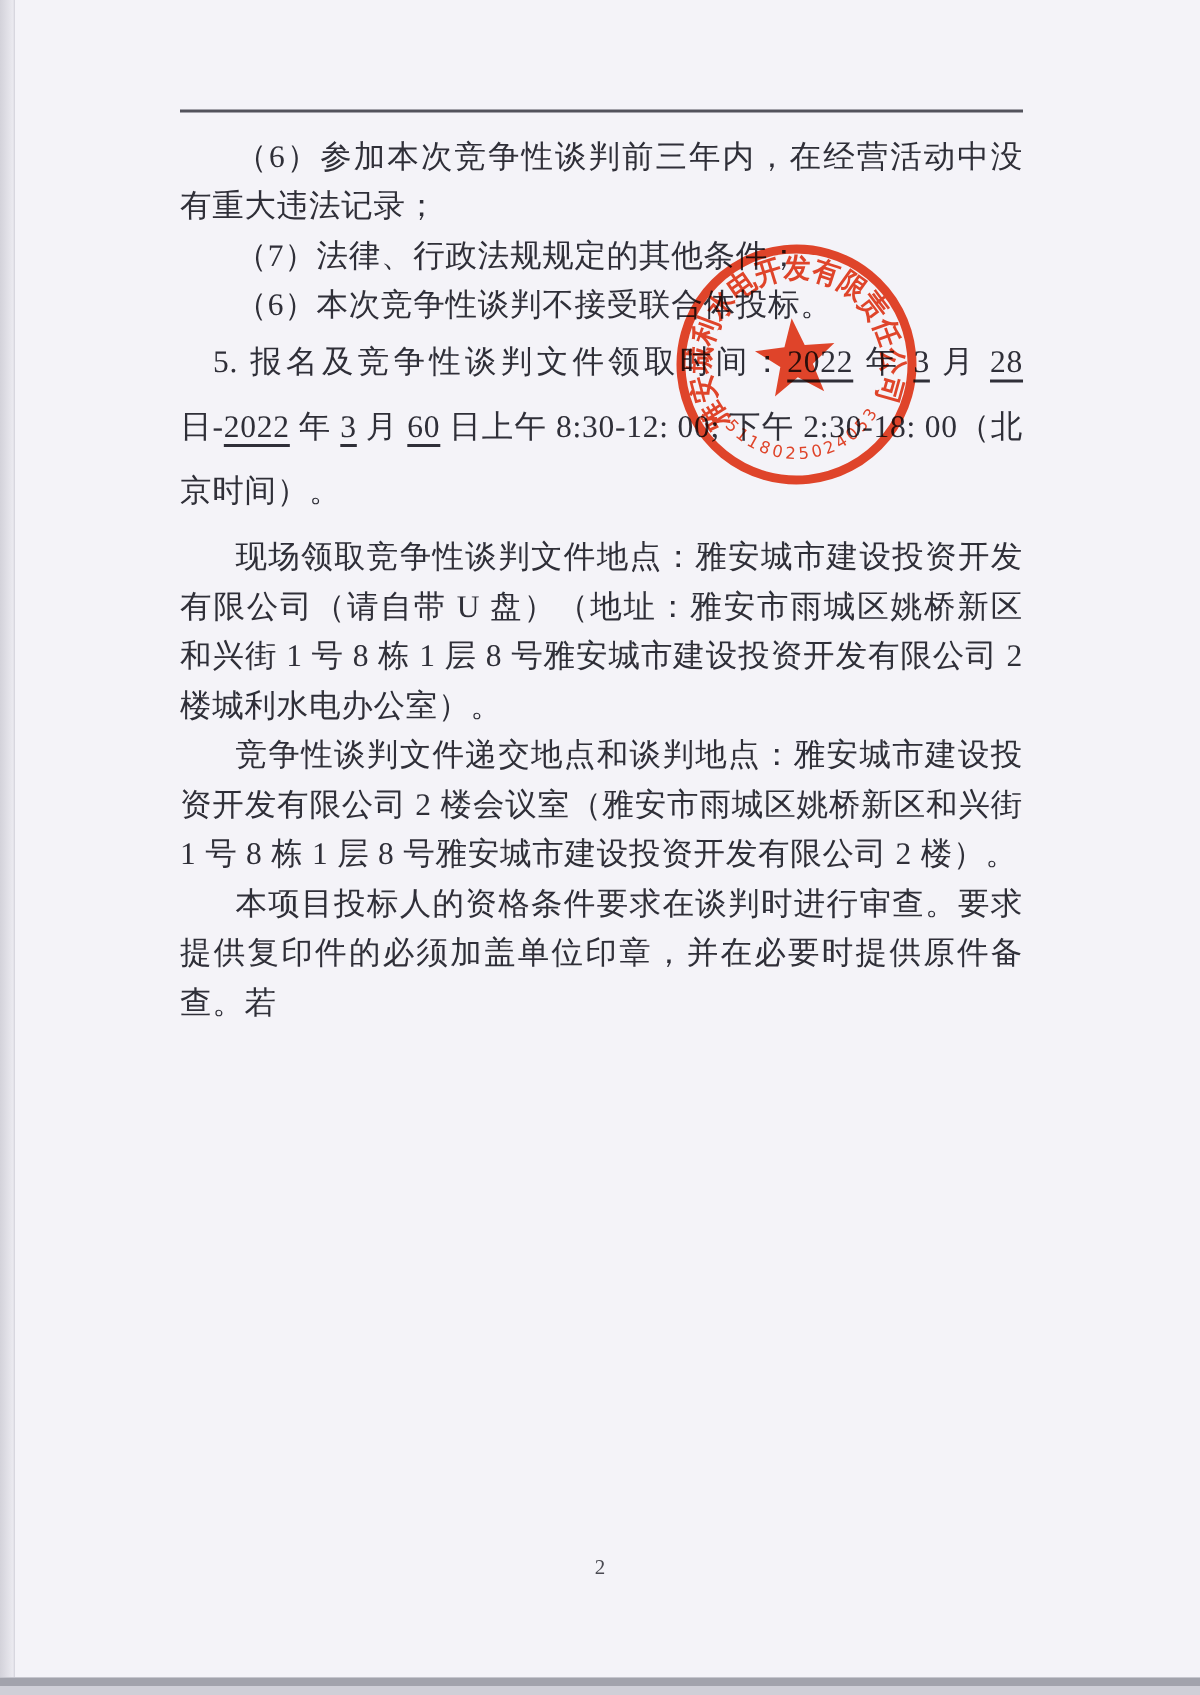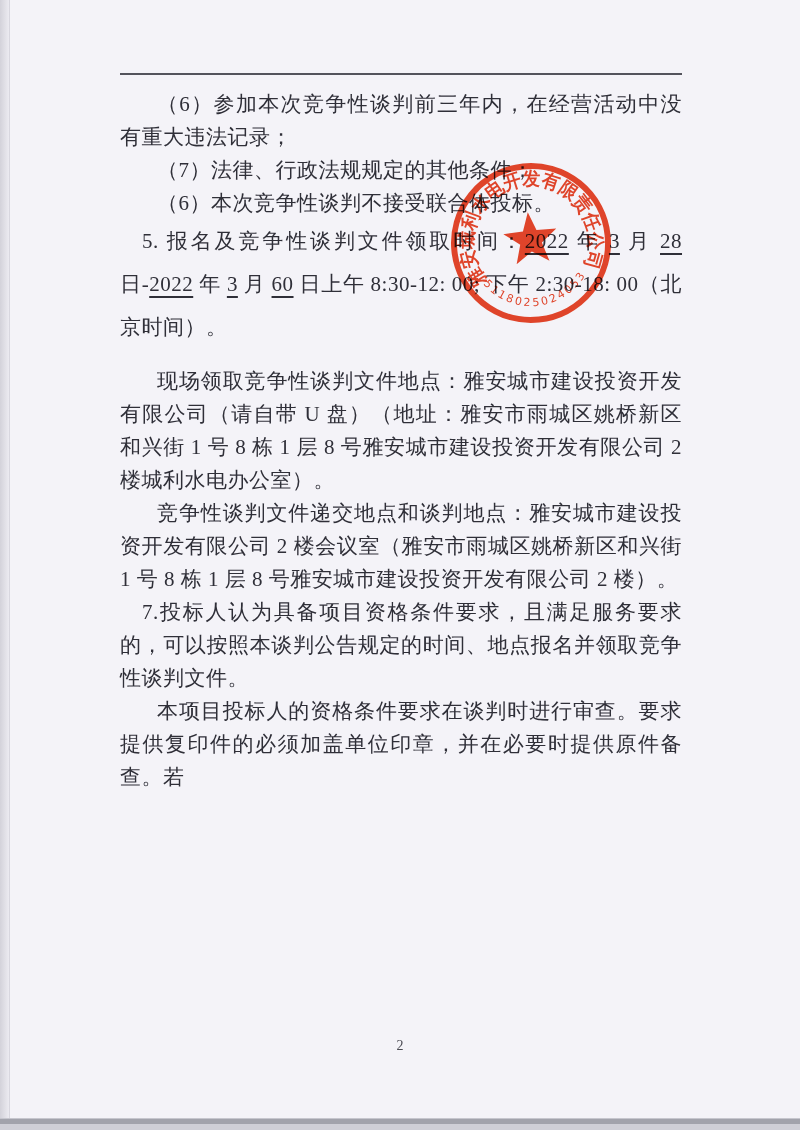--- a/index.html
+++ b/index.html
@@ -33,21 +33,21 @@
     font-size: 21px;
     line-height: 33px;
     text-align: justify;
     text-indent: 37px;
     letter-spacing: 0.5px;
   }
   .doc-body p[data-pid="sec5"],
   .doc-body p[data-pid="sec6"],
   .doc-body p[data-pid="sec7"] { text-indent: 22px; }
   .doc-body p[data-pid="sec5"] { line-height: 43px; }
-  .doc-body p[data-pid="loc1"] { margin-top: 16px; }
+  .doc-body p[data-pid="loc1"] { margin-top: 6px; }
   .doc-body p[data-pid="sec6"] { margin-top: 36px; line-height: 35px; }
   .b { font-weight: normal; }
   .u { text-decoration: underline; text-underline-offset: 5px; text-decoration-thickness: 1.5px; }
   .stamp {
     position: absolute; left: 431px; top: 143px;
     width: 200px; height: 200px;
     transform: rotate(-6deg);
     mix-blend-mode: multiply;
     opacity: 0.93;
     pointer-events: none;
@@ -77,21 +77,20 @@
 
   <div class="top-rule"></div>
 
   <div class="doc-body">
       <p data-pid="cond6"><span>（6）参加本次竞争性谈判前三年内，在经营活动中没有重大违法记录；</span></p>
       <p data-pid="cond7"><span>（7）法律、行政法规规定的其他条件；</span></p>
       <p data-pid="cond8"><span>（6）本次竞争性谈判不接受联合体投标。</span></p>
       <p data-pid="sec5"><span class="b">5. 报名及竞争性谈判文件领取时间：</span><span class="b u">2022</span><span> 年 </span><span class="u">3</span><span> 月 </span><span class="u">28</span><span> 日-</span><span class="b u">2022</span><span> 年 </span><span class="u">3</span><span> 月 </span><span class="u">60</span><span> 日上午 8:30-12: 00; 下午 2:30-18: 00（北京时间）。</span></p>
       <p data-pid="loc1"><span class="b">现场领取竞争性谈判文件地点：</span><span>雅安城市建设投资开发有限公司（请自带 U 盘）（地址：雅安市雨城区姚桥新区和兴街 1 号 8 栋 1 层 8 号雅安城市建设投资开发有限公司 2 楼城利水电办公室）。</span></p>
       <p data-pid="loc2"><span class="b">竞争性谈判文件递交地点和谈判地点：</span><span>雅安城市建设投资开发有限公司 2 楼会议室（雅安市雨城区姚桥新区和兴街 1 号 8 栋 1 层 8 号雅安城市建设投资开发有限公司 2 楼）。</span></p>
-      <p data-pid="sec7"><span class="b">7.</span><span>投标人认为具备项目资格条件要求，且满足服务要求的，可以按照本谈判公告规定的时间、地点报名并领取竞争性谈判文件。</span></p>
       <p data-pid="review"><span>本项目投标人的资格条件要求在谈判时进行审查。要求提供复印件的必须加盖单位印章，并在必要时提供原件备查。若</span></p>
     </div>
 
   <svg class="stamp" viewBox="0 0 200 200" width="200" height="200" xmlns="http://www.w3.org/2000/svg">
     <defs>
       <path id="arcTop" d="M 52.5 133.3 A 58 58 0 1 1 147.5 133.3" fill="none"></path>
       <path id="arcBottom" d="M 45.4 131.5 A 63 63 0 0 0 154.6 131.5" fill="none"></path>
     </defs>
     <circle cx="100" cy="100" r="77" fill="none" stroke="#e8391a" stroke-width="6"></circle>
     <polygon points="100,69 106.8,87.7 126.6,88.3 110.9,100.6 116.5,119.7 100,108.5 83.5,119.7 89.1,100.6 73.4,88.3 93.2,87.7" fill="#e8391a"></polygon>

